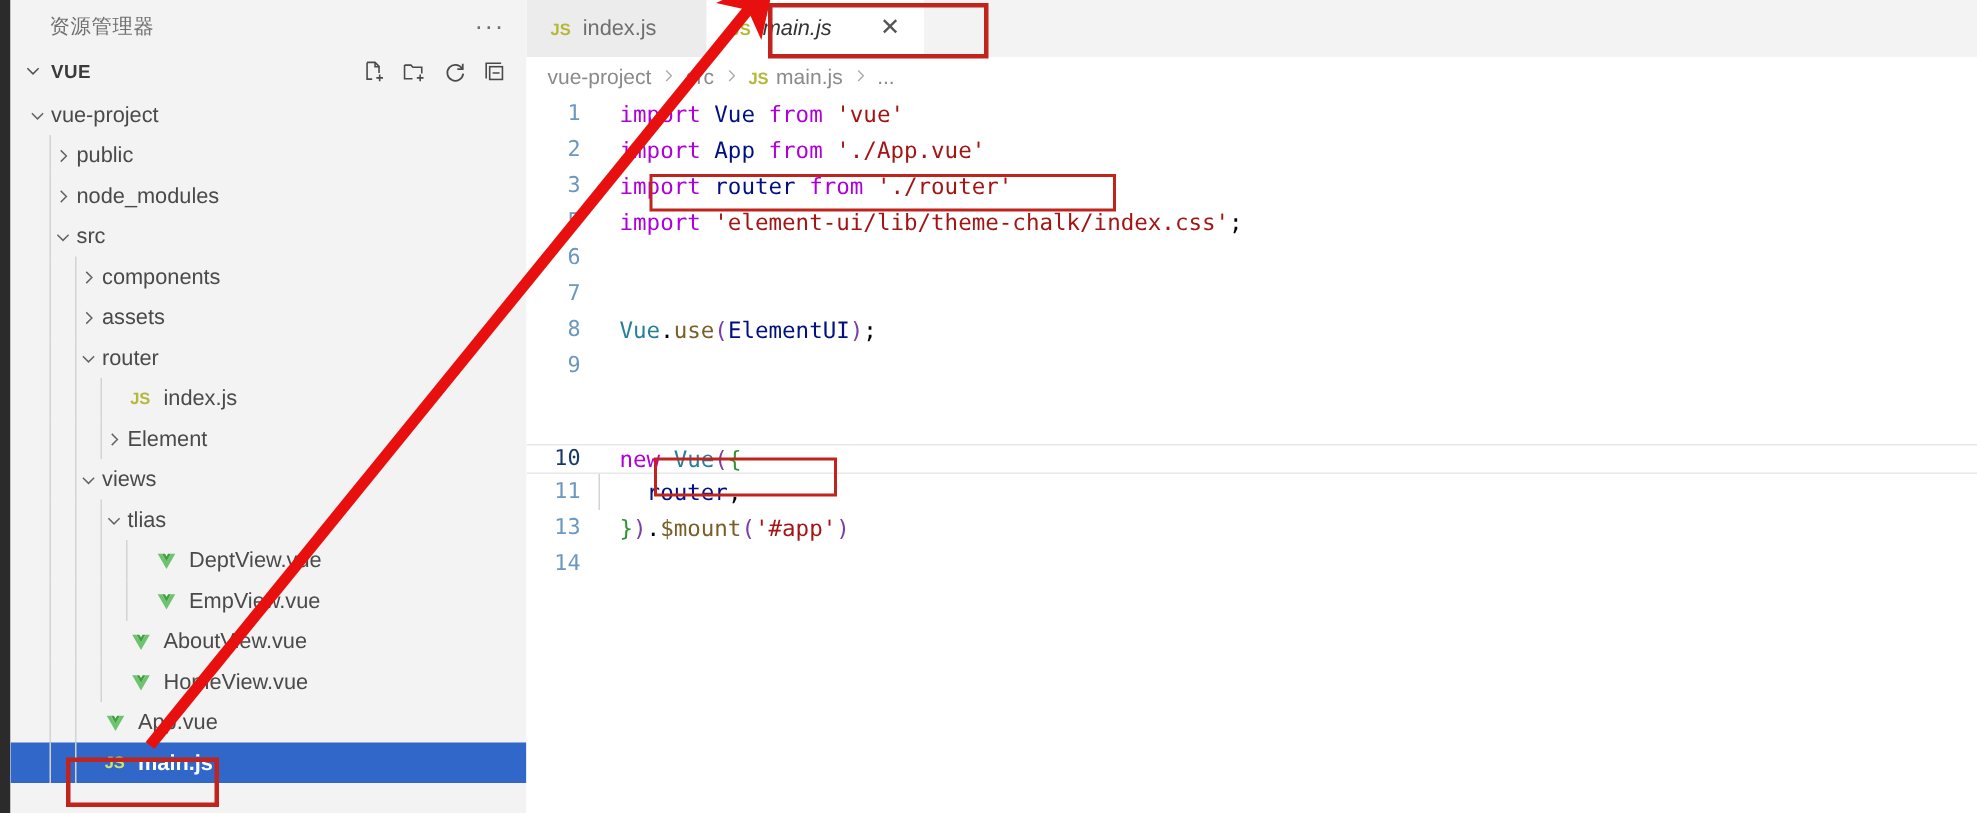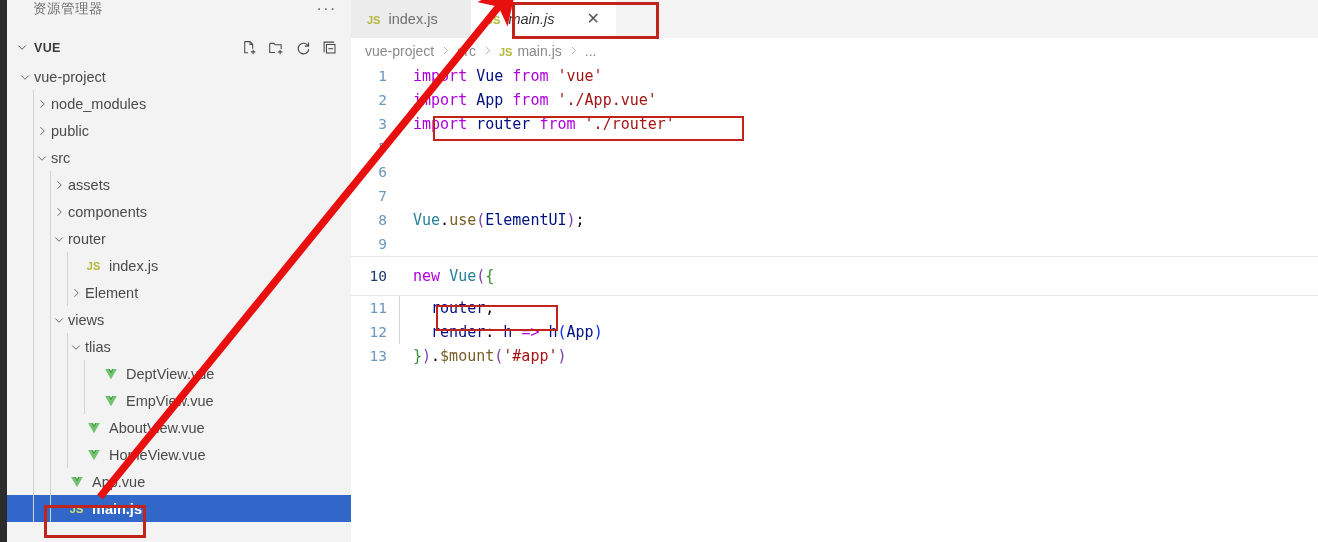--- a/index.html
+++ b/index.html
@@ -27,21 +27,21 @@
   .sidebar {
     width: 344px; height: 542px;
     background: #f3f3f3;
     flex: 0 0 344px;
     position: relative;
     overflow: hidden;
   }
   .sidebar-title-row {
     height: 36px;
     display: flex;
-    align-items: flex-start;
+    align-items: center;
     padding: 0 14px 0 26px;
     color: #6f6f6f;
     font-size: 13.5px;
     letter-spacing: .5px;
   }
   .sidebar-title { flex: 1; white-space: nowrap; }
   .more-btn {
     color: #6f6f6f; font-size: 17px; letter-spacing: 2px;
     line-height: 10px; padding-bottom: 8px; cursor: default;
   }
@@ -153,21 +153,22 @@
   }
   .code-line {
     display: flex;
     height: 24px;
     align-items: center;
     position: relative;
   }
   .code-line.current {
     border-top: 1px solid #e8e8e8;
     border-bottom: 1px solid #e8e8e8;
-    height: 40px;
+    height: 20px;
+    margin-top: 40px;
   }
   .ln {
     width: 48px; min-width: 48px;
     text-align: right;
     padding-right: 12px;
     color: #6c97bf;
     font-size: 14.5px;
   }
   .code-line.current .ln { color: #19386b; }
   .code-text { white-space: pre; padding-left: 14px; position: relative; }
@@ -267,63 +268,63 @@
           <span class="tree-label">vue-project</span>
         </div>
         <div class="tree-row">
           <span class="guide" style="left: 26px;"></span>
           <span style="display: inline-block; min-width: 26px;"></span>
           <span class="chev">
             <svg width="12" height="12" viewBox="0 0 16 16">
               <path d="M6 3 L11 8 L6 13" fill="none" stroke="#636363" stroke-width="1.3"></path>
             </svg>
           </span>
+          <span class="tree-label">public</span>
+        </div>
+        <div class="tree-row">
+          <span class="guide" style="left: 26px;"></span>
+          <span style="display: inline-block; min-width: 26px;"></span>
+          <span class="chev">
+            <svg width="12" height="12" viewBox="0 0 16 16">
+              <path d="M6 3 L11 8 L6 13" fill="none" stroke="#636363" stroke-width="1.3"></path>
+            </svg>
+          </span>
           <span class="tree-label">node_modules</span>
         </div>
         <div class="tree-row">
           <span class="guide" style="left: 26px;"></span>
           <span style="display: inline-block; min-width: 26px;"></span>
           <span class="chev">
             <svg width="12" height="12" viewBox="0 0 16 16">
+              <path d="M3 6 L8 11 L13 6" fill="none" stroke="#636363" stroke-width="1.3"></path>
+            </svg>
+          </span>
+          <span class="tree-label">src</span>
+        </div>
+        <div class="tree-row">
+          <span class="guide" style="left: 26px;"></span>
+          <span class="guide" style="left: 43px;"></span>
+          <span style="display: inline-block; min-width: 43px;"></span>
+          <span class="chev">
+            <svg width="12" height="12" viewBox="0 0 16 16">
               <path d="M6 3 L11 8 L6 13" fill="none" stroke="#636363" stroke-width="1.3"></path>
             </svg>
           </span>
-          <span class="tree-label">public</span>
-        </div>
-        <div class="tree-row">
-          <span class="guide" style="left: 26px;"></span>
-          <span style="display: inline-block; min-width: 26px;"></span>
-          <span class="chev">
-            <svg width="12" height="12" viewBox="0 0 16 16">
-              <path d="M3 6 L8 11 L13 6" fill="none" stroke="#636363" stroke-width="1.3"></path>
-            </svg>
-          </span>
-          <span class="tree-label">src</span>
+          <span class="tree-label">components</span>
         </div>
         <div class="tree-row">
           <span class="guide" style="left: 26px;"></span>
           <span class="guide" style="left: 43px;"></span>
           <span style="display: inline-block; min-width: 43px;"></span>
           <span class="chev">
             <svg width="12" height="12" viewBox="0 0 16 16">
               <path d="M6 3 L11 8 L6 13" fill="none" stroke="#636363" stroke-width="1.3"></path>
             </svg>
           </span>
           <span class="tree-label">assets</span>
-        </div>
-        <div class="tree-row">
-          <span class="guide" style="left: 26px;"></span>
-          <span class="guide" style="left: 43px;"></span>
-          <span style="display: inline-block; min-width: 43px;"></span>
-          <span class="chev">
-            <svg width="12" height="12" viewBox="0 0 16 16">
-              <path d="M6 3 L11 8 L6 13" fill="none" stroke="#636363" stroke-width="1.3"></path>
-            </svg>
-          </span>
-          <span class="tree-label">components</span>
         </div>
         <div class="tree-row">
           <span class="guide" style="left: 26px;"></span>
           <span class="guide" style="left: 43px;"></span>
           <span style="display: inline-block; min-width: 43px;"></span>
           <span class="chev">
             <svg width="12" height="12" viewBox="0 0 16 16">
               <path d="M3 6 L8 11 L13 6" fill="none" stroke="#636363" stroke-width="1.3"></path>
             </svg>
           </span>
@@ -509,20 +510,21 @@
         <div class="code-line">
           <span class="ln">2</span>
           <span class="code-text"><span class="k">import</span><span class="p"> </span><span class="v">App</span><span class="p"> </span><span class="k">from</span><span class="p"> </span><span class="s">'./App.vue'</span></span>
         </div>
         <div class="code-line">
           <span class="ln">3</span>
           <span class="code-text"><span class="k">import</span><span class="p"> </span><span class="v">router</span><span class="p"> </span><span class="k">from</span><span class="p"> </span><span class="s">'./router'</span></span>
         </div>
         <div class="code-line">
           <span class="ln">5</span>
+          <span class="code-text"><span class="k">import</span><span class="p"> </span><span class="s">'element-ui/lib/theme-chalk/index.css'</span><span class="p">;</span></span>
         </div>
         <div class="code-line">
           <span class="ln">6</span>
           <span class="code-text"></span>
         </div>
         <div class="code-line">
           <span class="ln">7</span>
         </div>
         <div class="code-line">
           <span class="ln">8</span>
@@ -534,26 +536,26 @@
         </div>
         <div class="code-line current">
           <span class="ln">10</span>
           <span class="code-text"><span class="k">new</span><span class="p"> </span><span class="t">Vue</span><span class="pp">(</span><span class="pg">{</span></span>
         </div>
         <div class="code-line">
           <span class="ln">11</span>
           <span class="code-text"><span class="code-guide"></span><span class="p">  </span><span class="v">router</span><span class="p">,</span></span>
         </div>
         <div class="code-line">
-          <span class="ln">12</span>
-          <span class="code-text"><span class="code-guide"></span><span class="p">  </span><span class="v">render</span><span class="p">:</span><span class="p"> </span><span class="v">h</span><span class="p"> </span><span class="k">=&gt;</span><span class="p"> </span><span class="v">h</span><span class="pb">(</span><span class="v">App</span><span class="pb">)</span></span>
-        </div>
-        <div class="code-line">
           <span class="ln">13</span>
           <span class="code-text"><span class="pg">}</span><span class="pp">)</span><span class="p">.</span><span class="f">$mount</span><span class="pp">(</span><span class="s">'#app'</span><span class="pp">)</span></span>
+        </div>
+        <div class="code-line">
+          <span class="ln">14</span>
+          <span class="code-text"></span>
         </div>
       </div>
   </div>
 
   <div class="boxes-host">
       <div class="redbox thick" style="left: 44px; top: 505px; width: 102px; height: 33px; border-color: rgb(192, 36, 29);"></div>
       <div class="redbox thick" style="left: 512px; top: 2px; width: 147px; height: 37px; border-color: rgb(192, 36, 29);"></div>
       <div class="redbox" style="left: 433px; top: 116px; width: 311px; height: 25px; border-color: rgb(192, 36, 29);"></div>
       <div class="redbox" style="left: 436px; top: 305px; width: 122px; height: 26px; border-color: rgb(192, 36, 29);"></div>
     </div>

